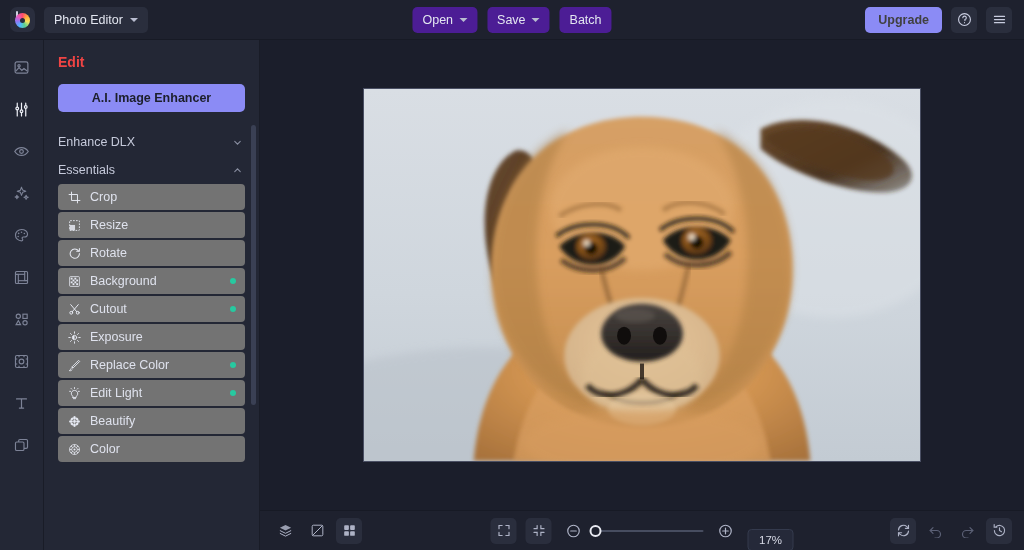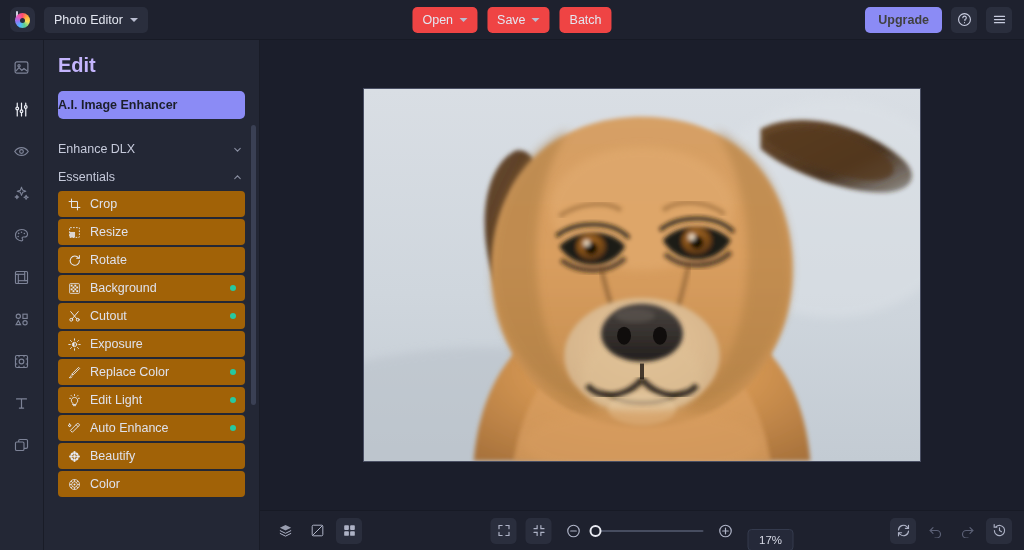--- a/index.html
+++ b/index.html
@@ -40,21 +40,21 @@
     height: 26px; padding: 0 10px; background: #2a2e3d; border-radius: 5px;
     display:flex; align-items:center; gap:7px; color:#e3e6f0; font-size:12.5px;
     cursor: pointer;
   }
   .chev { width:0;height:0;border-left:4px solid transparent;border-right:4px solid transparent;border-top:4.5px solid #b9bdd0; }
   .center-group {
     position:absolute; left:50%; transform:translateX(-50%);
     display:flex; align-items:center; gap:10px;
   }
   .tbtn {
-    height:26px; padding:0 10px; background:#ef4444; border-radius:5px;
+    height:26px; padding:0 10px; background:#4c1d95; border-radius:5px;
     display:flex; align-items:center; gap:6px; color:#e3e6f0; font-size:12.5px;
     cursor:pointer; border:none; font-family:inherit;
   }
   .right-group { margin-left:auto; display:flex; align-items:center; gap:9px; padding-right:12px; }
   .upgrade {
     height:26px; padding:0 13px; background:#8b8bf5; color:#404040;
     border-radius:5px; font-size:12.5px; font-weight:600; display:flex;
     align-items:center; cursor:pointer; border:none; font-family:inherit;
   }
   .icon-btn {
@@ -78,34 +78,34 @@
     color:#7d8397; cursor:pointer; border-radius:5px;
   }
   .rail-item.active { color:#eef0f7; }
 
   
   .panel {
     width: 216px; min-width:216px; background:#232735; position:relative;
     display:flex; flex-direction:column; padding: 14px 0 0 0;
     border-right:1px solid #191c27;
   }
-  .panel-title { color:#c4b5fd; font-size:20px; font-weight:700; padding: 0 14px 14px 14px; }
+  .panel-title { color:#ef4444; font-size:14px; font-weight:700; padding: 0 14px 14px 14px; }
   .ai-btn {
     margin: 0 14px 16px 14px; height:28px; background:#8b8bf5; color:#1c1f2b;
     border-radius:5px; font-size:12.5px; font-weight:600;
-    display:flex; align-items:center; cursor:pointer;
+    display:flex; align-items:center; justify-content:center; cursor:pointer;
     border:none; font-family:inherit;
   }
   .scroll-area { flex:1; overflow:hidden; position:relative;text-align:center; }
   .group-head {
     display:flex; align-items:center; justify-content:space-between;
     padding: 7px 16px 7px 14px; color:#c6cadb; font-size:12.5px; cursor:pointer;
   }
   .item {
-    margin: 0 14px 2px 14px; height:26px; background:#a16207; border-radius:4px;
+    margin: 0 14px 2px 14px; height:26px; background:#737373; border-radius:4px;
     display:flex; align-items:center; gap:9px; padding: 0 9px;
     color:#dfe2ed; font-size:12.5px; cursor:pointer; position:relative;
   }
   .item .ic { width:14px; height:14px; display:flex; align-items:center; justify-content:center; color:#e6e9f2; flex:none; }
   .dot { width:6px; height:6px; border-radius:50%; background:#27c9a0; margin-left:auto; flex:none; }
   .panel-scrollbar {
     position:absolute; right:3px; top:85px; width:5px; height:280px;
     background:#3a4054; border-radius:3px; cursor:pointer;
   }
 
@@ -384,31 +384,20 @@
             <svg width="13" height="13" viewBox="0 0 24 24" fill="none" stroke="currentColor" stroke-width="1.7" stroke-linecap="round">
               <path d="M9 17.5a6 6 0 1 1 6 0v2h-6z"></path>
                 <path d="M10 21.5h4"></path>
               <path d="M12 1v1.8M21 8h-1.8M4.8 8H3M18.4 2.6l-1.3 1.3M6.9 3.9L5.6 2.6"></path>
               </svg>
           </span>
           <span>Edit Light</span>
           <span class="dot"></span>
         </div>
 
-        <div class="item">
-          <span class="ic">
-            <svg width="13" height="13" viewBox="0 0 24 24" fill="none" stroke="currentColor" stroke-width="1.7" stroke-linecap="round">
-              <path d="M18.5 2.5l3 3L8 19l-3-3z"></path>
-                <path d="M15.5 5.5l3 3"></path>
-              <path d="M3 3.5l.9 2 2 .9-2 .9L3 9.3l-.9-2-2-.9 2-.9z"></path>
-              </svg>
-          </span>
-          <span>Auto Enhance</span>
-          <span class="dot"></span>
-        </div>
 
         <div class="item">
           <span class="ic">
             <svg width="13" height="13" viewBox="0 0 24 24" fill="none" stroke="currentColor" stroke-width="1.5">
               <circle cx="12" cy="12" r="2.6" fill="currentColor" stroke="none"></circle>
               <g fill="currentColor" stroke="none">
                 <ellipse cx="12" cy="5.4" rx="2.5" ry="3.4"></ellipse>
                   <ellipse cx="12" cy="18.6" rx="2.5" ry="3.4"></ellipse>
                 <ellipse cx="5.4" cy="12" rx="3.4" ry="2.5"></ellipse>
                   <ellipse cx="18.6" cy="12" rx="3.4" ry="2.5"></ellipse>

